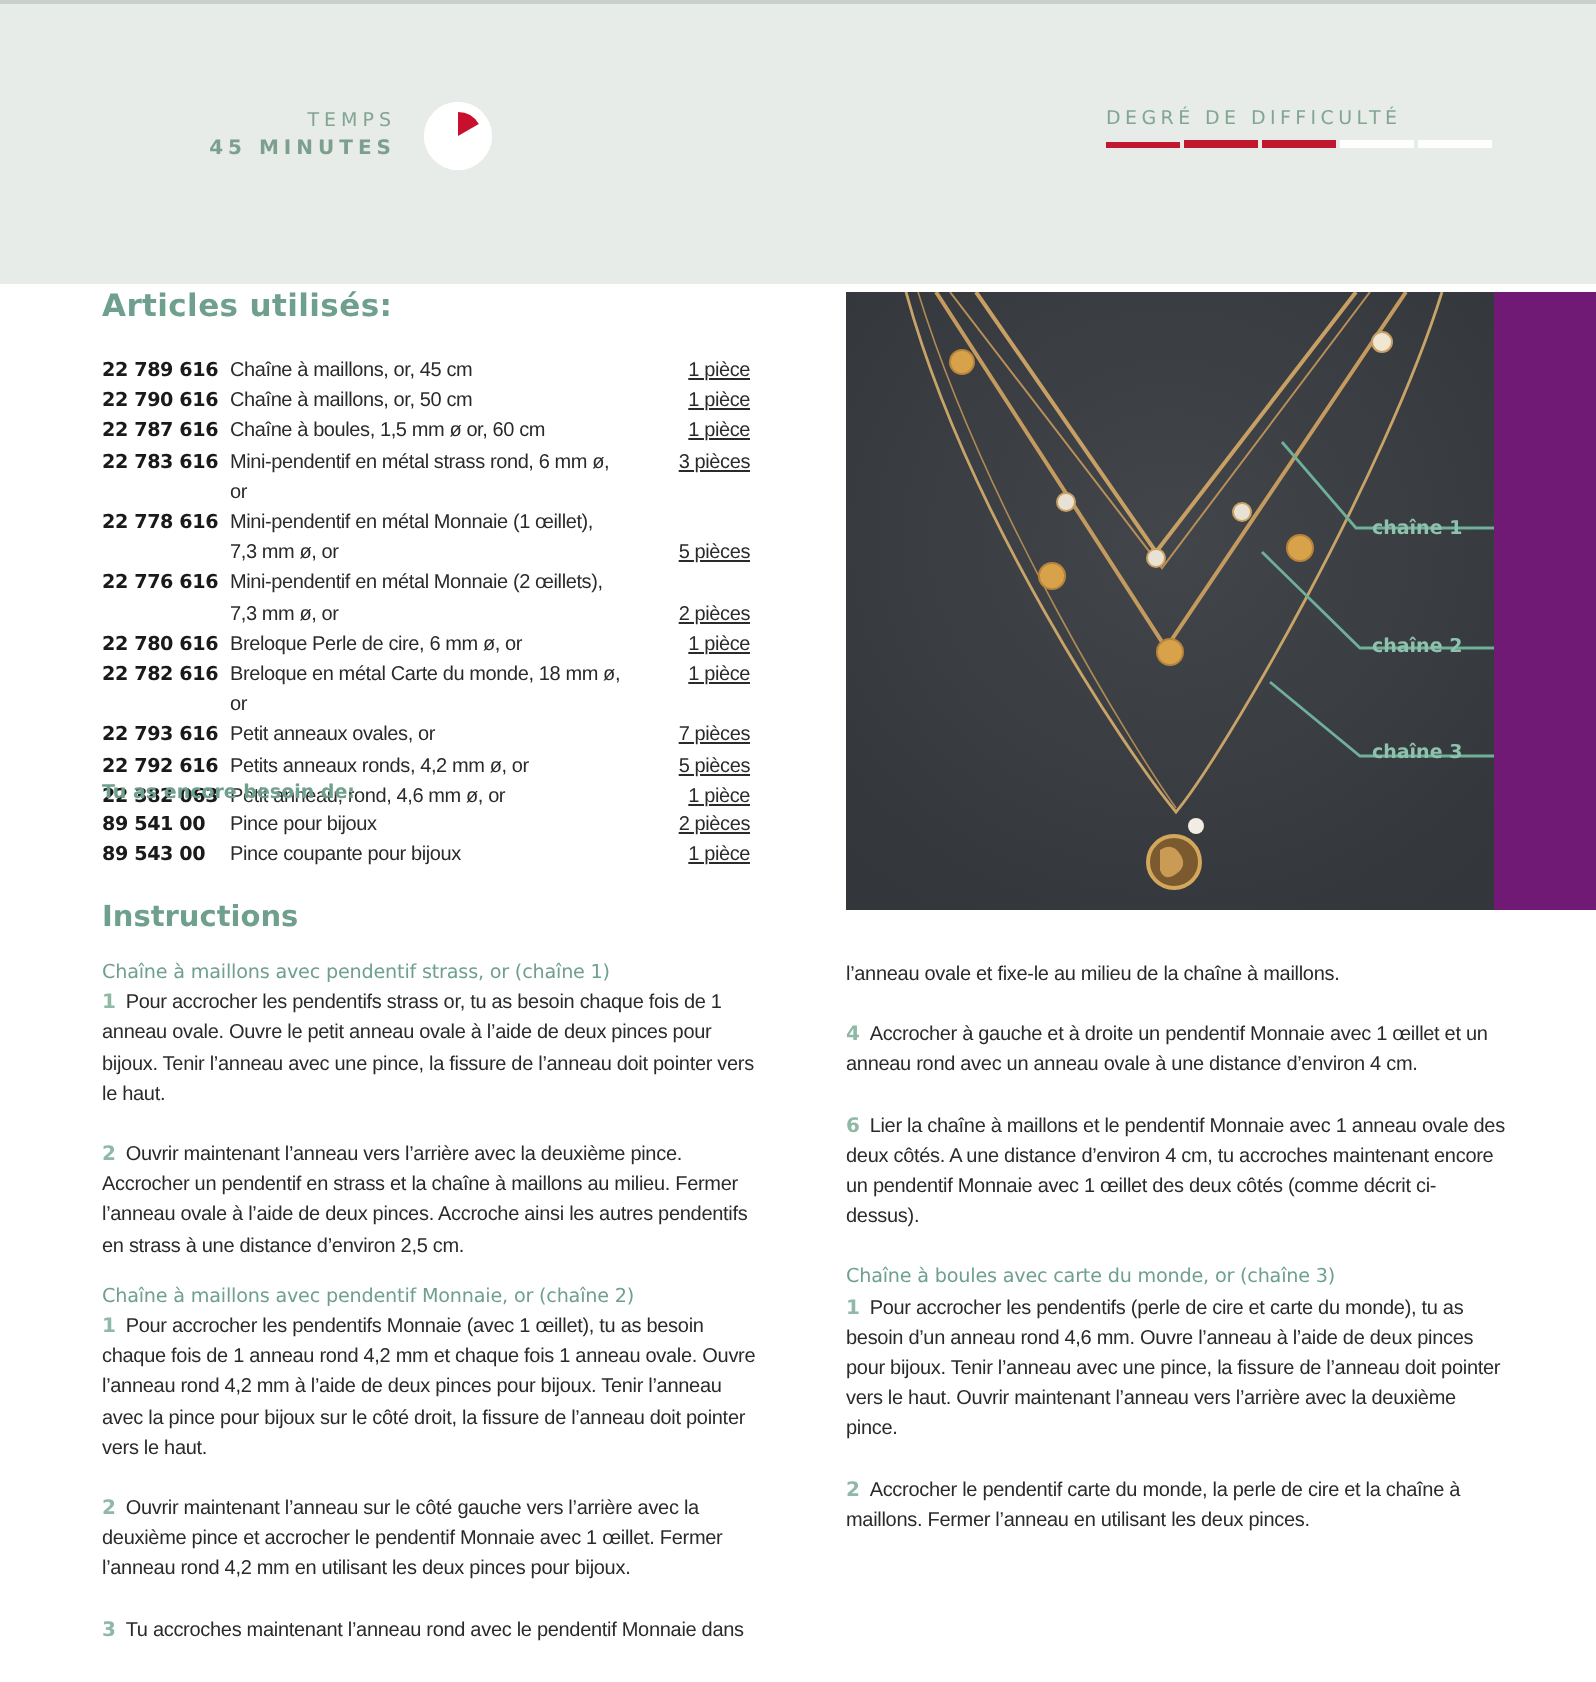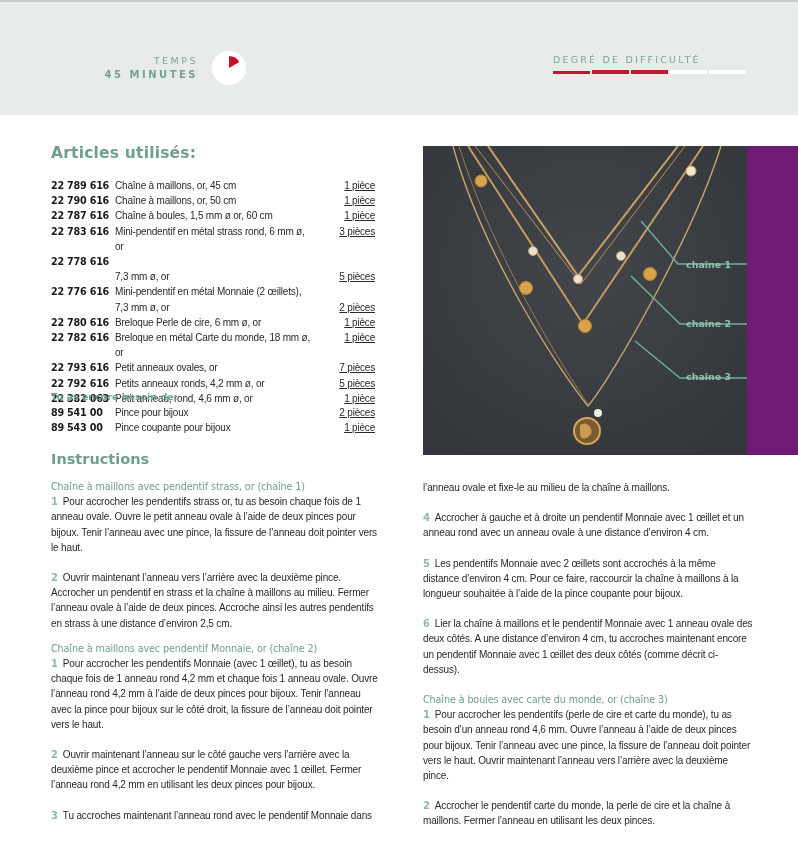--- a/index.html
+++ b/index.html
@@ -1,20 +1,20 @@
 <!DOCTYPE html>
 <html><head>
   <meta charset="utf-8">
   <style>
     * { box-sizing: border-box; margin: 0; padding: 0; }
     html, body { width: 798px; height: 841px; background: #ffffff; overflow: hidden; }
     body { font-family: "Liberation Sans Narrow", "Liberation Sans", sans-serif; color: #2a2a2a; position: relative; }
 
     .header {
-      position: absolute; left: 0; top: 0; width: 798px; height: 115px;
+      position: absolute; left: 0; top: 0; width: 798px; height: 142px;
       background: #e7ece8; border-top: 2px solid #c9cfcb;
     }
     .time-block { position: absolute; right: 600px; top: 53px; text-align: right; }
     .time-label { font-family: "DejaVu Sans", sans-serif; font-size: 9.5px; letter-spacing: 2.5px; color: #82a595; }
     .time-value { font-family: "DejaVu Sans", sans-serif; font-weight: bold; font-size: 10px; letter-spacing: 2.5px; color: #7c9f8f; margin-top: 3px; }
     .clock {
       position: absolute; left: 212px; top: 49px; width: 34px; height: 34px;
       border-radius: 50%; background: #ffffff;
     }
     .clock svg { position: absolute; left: 0; top: 0; }
@@ -106,20 +106,21 @@
     <span class="item-desc">Chaîne à boules, 1,5 mm ø or, 60 cm</span>
     <span class="item-qty">1 pièce</span>
   </div>
   <div class="item-row">
     <span class="item-code">22 783 616</span>
     <span class="item-desc">Mini-pendentif en métal strass rond, 6 mm ø, or</span>
     <span class="item-qty">3 pièces</span>
   </div>
   <div class="item-row">
     <span class="item-code">22 778 616</span>
+    <span class="item-desc">Mini-pendentif en métal Monnaie (1 œillet),</span>
     <span class="item-qty"></span>
   </div>
   <div class="item-row">
     <span class="item-code"></span>
     <span class="item-desc">7,3 mm ø, or</span>
     <span class="item-qty">5 pièces</span>
   </div>
   <div class="item-row">
     <span class="item-code">22 776 616</span>
     <span class="item-desc">Mini-pendentif en métal Monnaie (2 œillets),</span>
@@ -235,23 +236,20 @@
   <div class="chain-label" style="left:263px; top:172px;">chaîne 2</div>
   <div class="chain-label" style="left:263px; top:225px;">chaîne 3</div>
 </div>
 
 <div class="col col-right">
   <div class="step">l’anneau ovale et fixe-le au milieu de la chaîne à maillons.</div>
   <div class="step">
     <span class="step-num">4</span><span>Accrocher à gauche et à droite un pendentif Monnaie avec 1 œillet et un anneau rond avec un anneau ovale à une distance d’environ 4 cm.</span>
   </div>
   <div class="step">
-    <span class="step-num">5</span><span>Les pendentifs Monnaie avec 2 œillets sont accrochés à la même distance d’environ 4 cm. Pour ce faire, raccourcir la chaîne à maillons à la longueur souhaitée à l’aide de la pince coupante pour bijoux.</span>
-  </div>
-  <div class="step">
     <span class="step-num">6</span><span>Lier la chaîne à maillons et le pendentif Monnaie avec 1 anneau ovale des deux côtés. A une distance d’environ 4 cm, tu accroches maintenant encore un pendentif Monnaie avec 1 œillet des deux côtés (comme décrit ci-dessus).</span>
   </div>
 
   <div class="sub-h">Chaîne à boules avec carte du monde, or (chaîne 3)</div>
   <div class="step">
     <span class="step-num">1</span><span>Pour accrocher les pendentifs (perle de cire et carte du monde), tu as besoin d’un anneau rond 4,6 mm. Ouvre l’anneau à l’aide de deux pinces pour bijoux. Tenir l’anneau avec une pince, la fissure de l’anneau doit pointer vers le haut. Ouvrir maintenant l’anneau vers l’arrière avec la deuxième pince.</span>
   </div>
   <div class="step">
     <span class="step-num">2</span><span>Accrocher le pendentif carte du monde, la perle de cire et la chaîne à maillons. Fermer l’anneau en utilisant les deux pinces.</span>
   </div>

